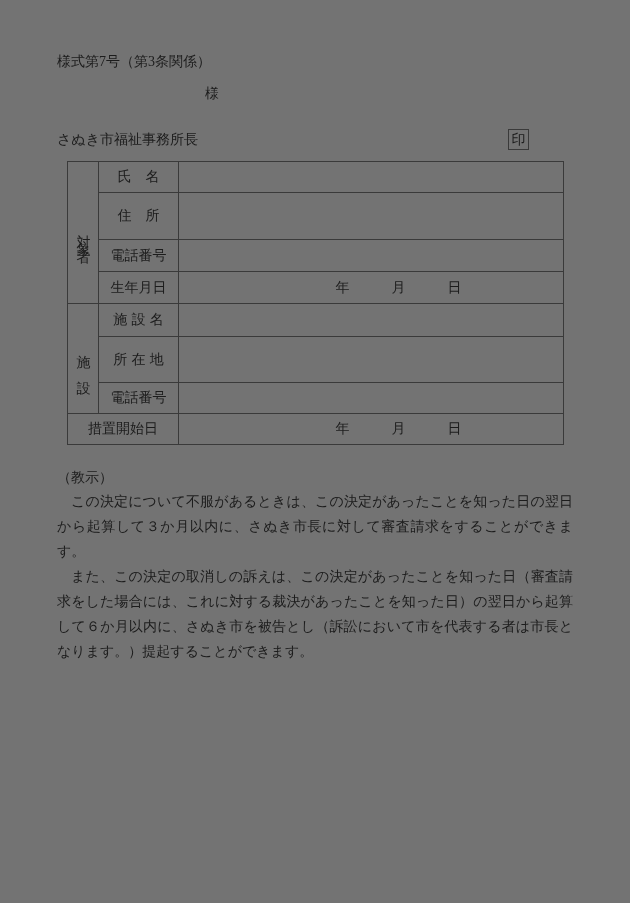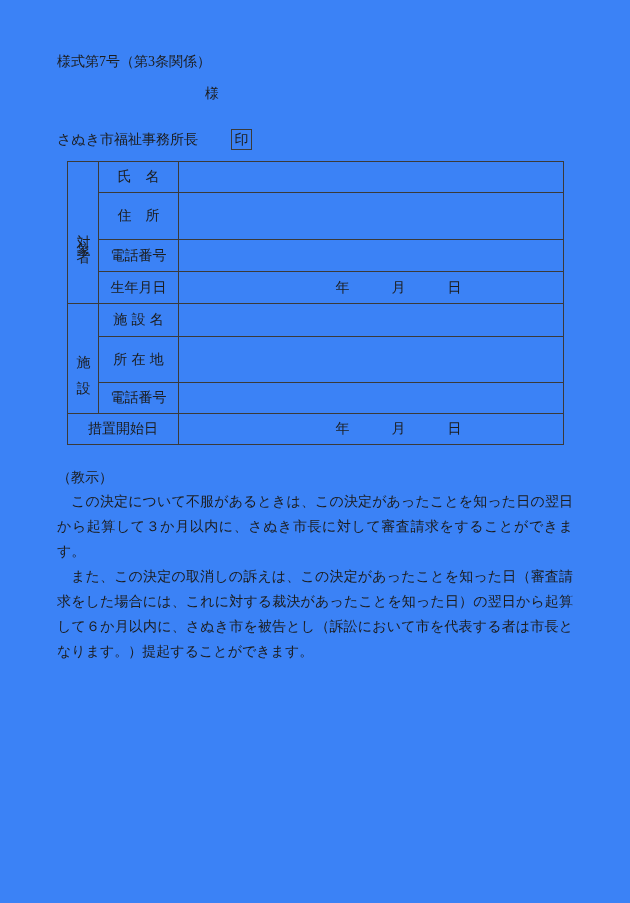--- a/index.html
+++ b/index.html
@@ -6,34 +6,34 @@
   html, body { background: #ffffff; }
   body {
     width: 630px;
     font-family: "Liberation Serif", "DejaVu Serif", serif;
     color: #1c1c1c;
   }
   .page {
     position: relative;
     width: 630px;
     height: 903px;
-    background: #3b82f6;
+    background: #737373;
     padding: 54px 57px 0 57px;
     overflow: hidden;
   }
 
   
   .form-number { font-size: 14px; line-height: 16px; }
   .meta-block { margin-top: 8px; text-align: right; padding-right: 14px; }
   .meta-line { font-size: 14px; line-height: 25px; }
   .addressee-line { margin-top: 16px; padding-left: 148px; font-size: 14px; line-height: 16px; }
   .issuer-line {
     margin-top: 27px;
     display: flex;
-    justify-content: flex-start;
+    justify-content: space-between;
     align-items: center;
     padding-right: 44px;
     font-size: 14px;
   }
   .seal-box {
     display: inline-block;
     width: 21px;
     height: 21px;
     margin-left: 33px;
     border: 1px solid #3a3a3a;

